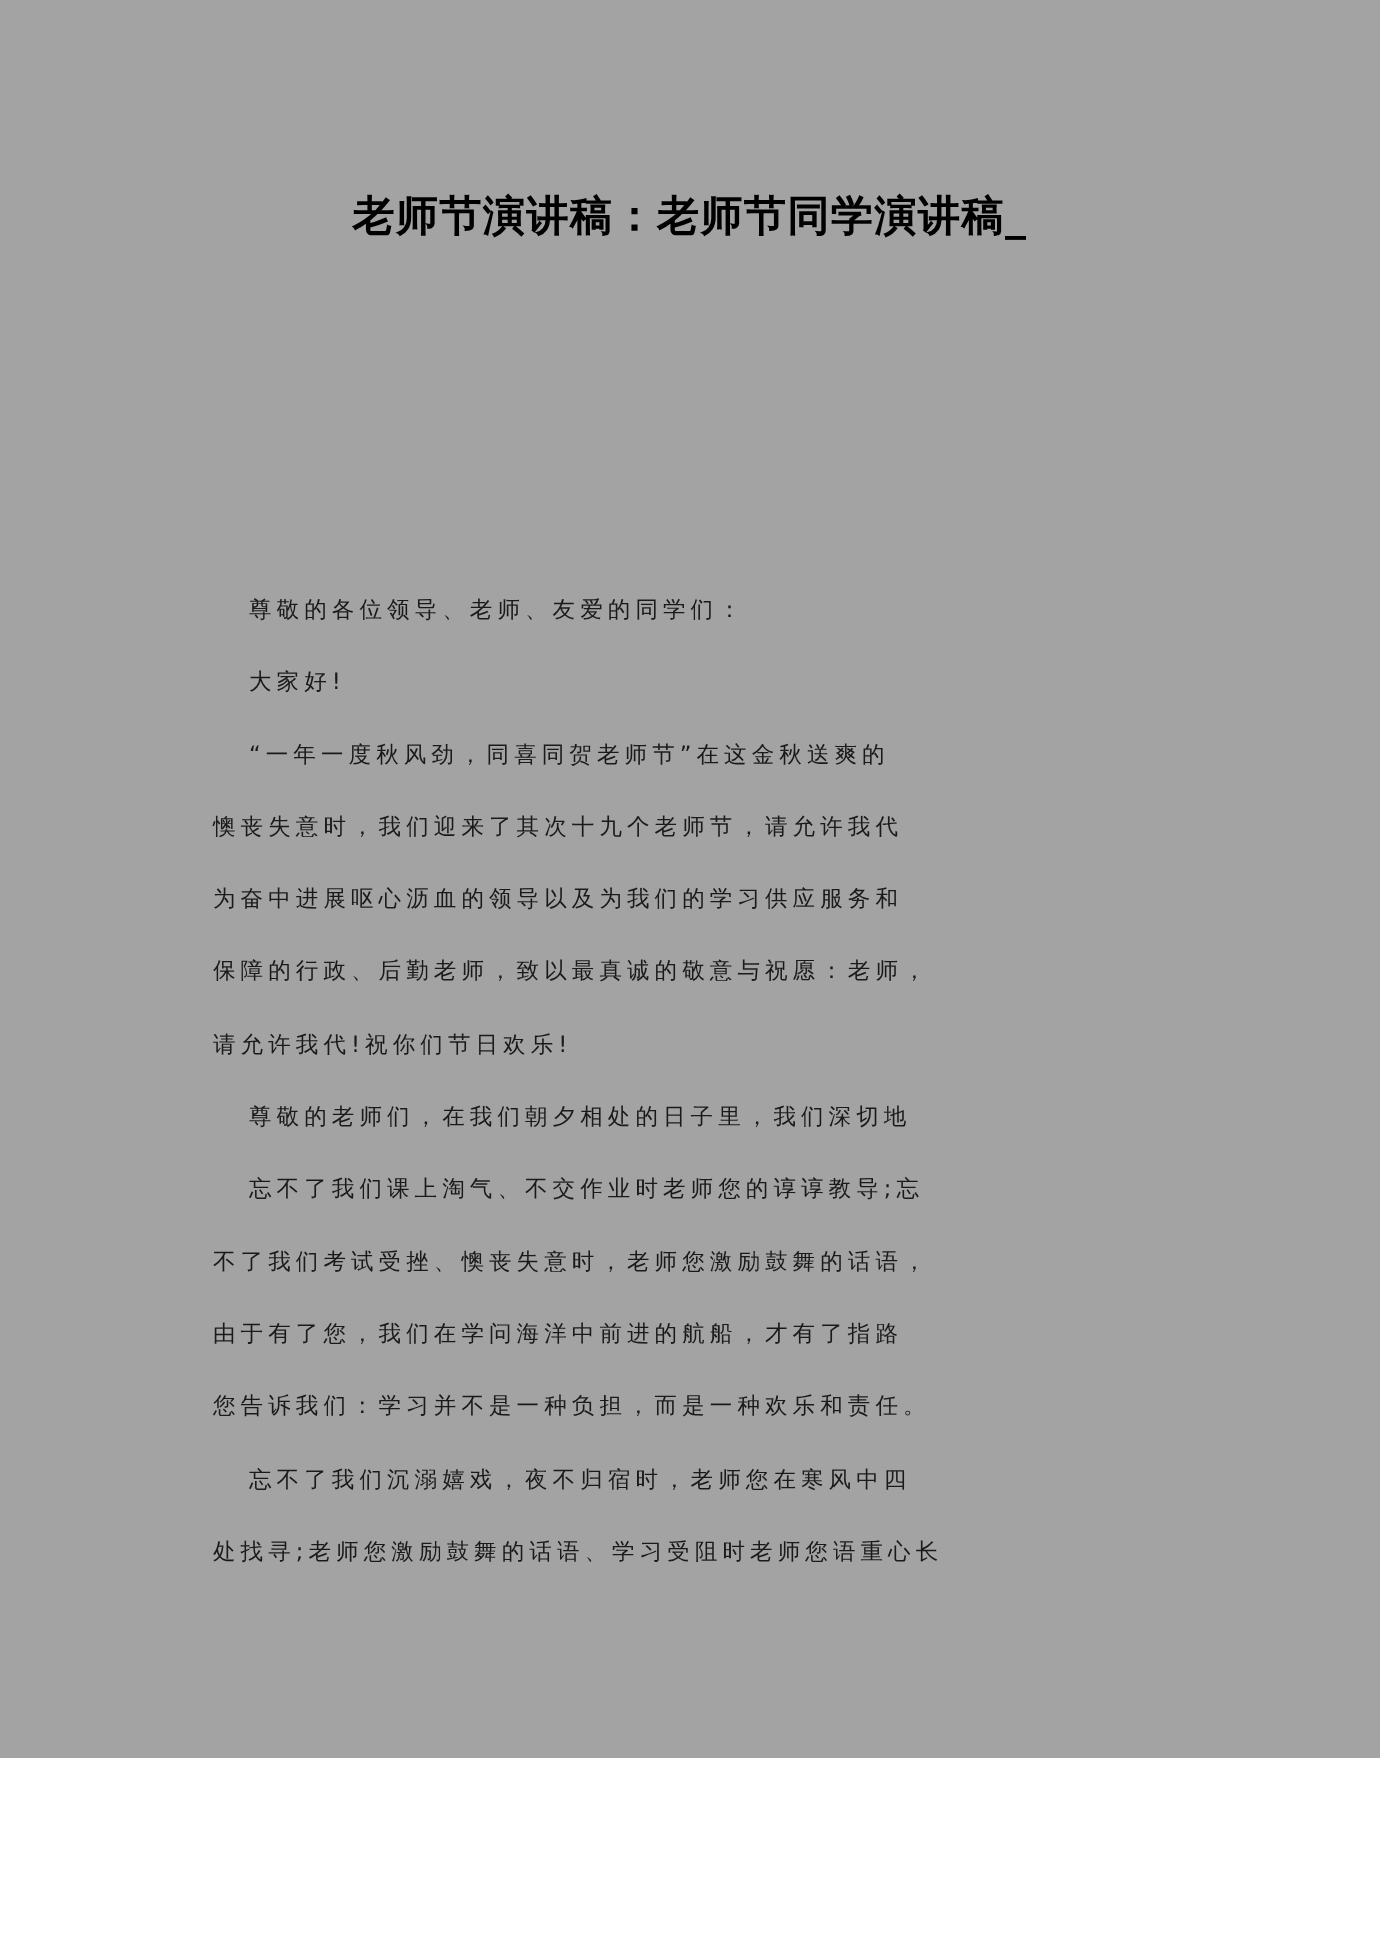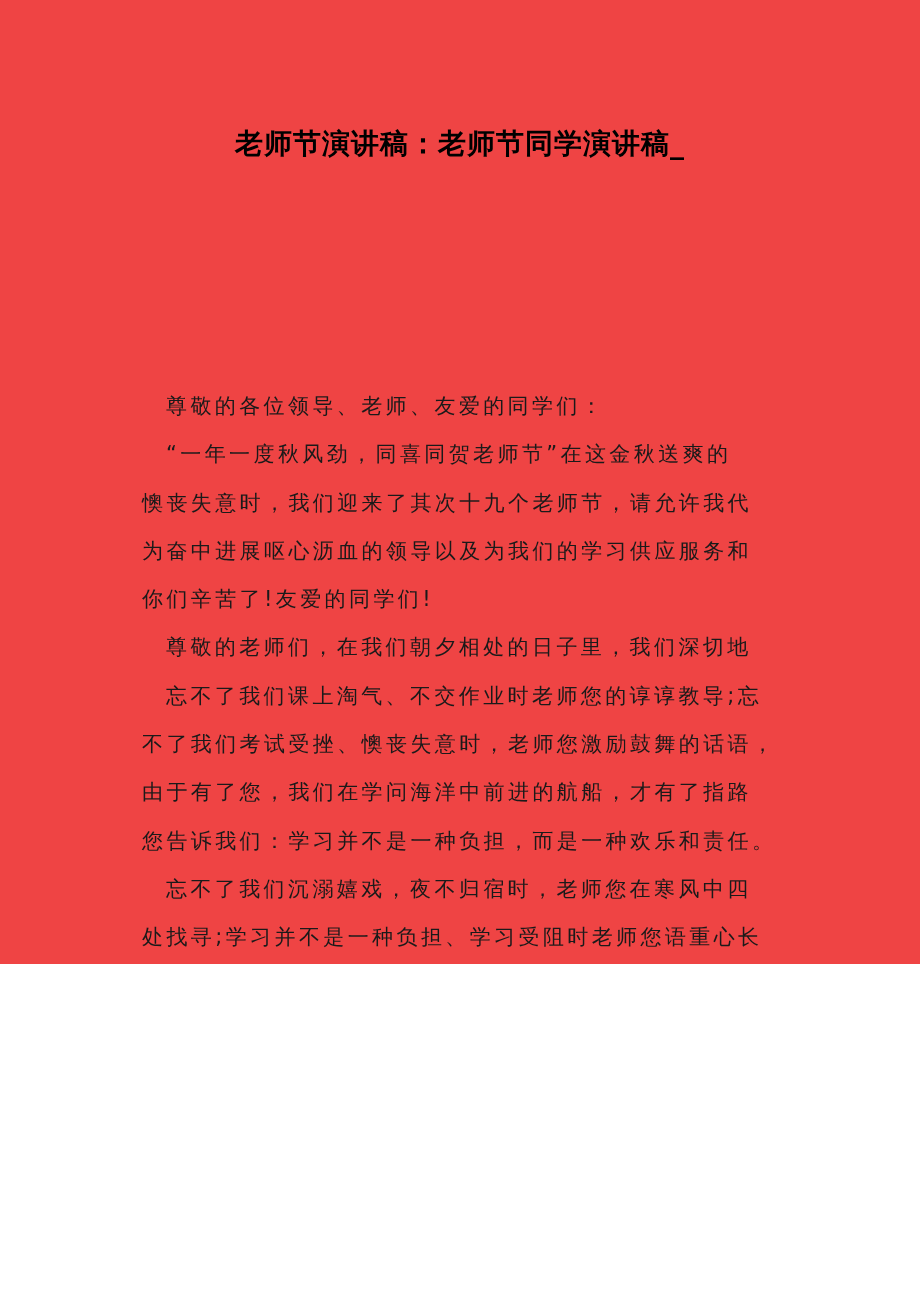--- a/index.html
+++ b/index.html
@@ -12,43 +12,43 @@
       height: 1302px;
       position: relative;
       overflow: hidden;
       color: #111111;
     }
     .page {
       position: absolute;
       left: 0;
       top: 0;
       width: 920px;
-      height: 964px;
-      background: #ef4444;
+      height: 1172px;
+      background: #a3a3a3;
     }
     .title {
       position: absolute;
       left: 0;
       top: 124px;
       width: 920px;
       text-align: center;
       font-family: "DejaVu Sans", "Liberation Sans", sans-serif;
       font-weight: bold;
       font-size: 28px;
       line-height: 40px;
       letter-spacing: 1px;
       color: #000000;
     }
     .body {
       position: absolute;
       left: 142px;
       top: 382px;
       width: 632px;
       font-family: "DejaVu Sans", "Liberation Sans", sans-serif;
-      font-size: 21px;
+      font-size: 15px;
       line-height: 48.3px;
       letter-spacing: 3.4px;
       color: #1a1a1a;
     }
     .line {
       display: block;
       white-space: nowrap;
       height: 48.3px;
     }
     .indent {
@@ -56,25 +56,27 @@
     }
   </style>
 </head>
 <body>
 
 <div class="page">
   <div class="title">老师节演讲稿：老师节同学演讲稿_</div>
 
   <div class="body">
     <span class="line indent">尊敬的各位领导、老师、友爱的同学们：</span>
+    <span class="line indent">大家好!</span>
     <span class="line indent">“一年一度秋风劲，同喜同贺老师节”在这金秋送爽的</span>
     <span class="line">懊丧失意时，我们迎来了其次十九个老师节，请允许我代</span>
     <span class="line">为奋中进展呕心沥血的领导以及为我们的学习供应服务和</span>
-    <span class="line">你们辛苦了!友爱的同学们!</span>
+    <span class="line">保障的行政、后勤老师，致以最真诚的敬意与祝愿：老师，</span>
+    <span class="line">请允许我代!祝你们节日欢乐!</span>
     <span class="line indent">尊敬的老师们，在我们朝夕相处的日子里，我们深切地</span>
     <span class="line indent">忘不了我们课上淘气、不交作业时老师您的谆谆教导;忘</span>
     <span class="line">不了我们考试受挫、懊丧失意时，老师您激励鼓舞的话语，</span>
     <span class="line">由于有了您，我们在学问海洋中前进的航船，才有了指路</span>
     <span class="line">您告诉我们：学习并不是一种负担，而是一种欢乐和责任。</span>
     <span class="line indent">忘不了我们沉溺嬉戏，夜不归宿时，老师您在寒风中四</span>
-    <span class="line">处找寻;学习并不是一种负担、学习受阻时老师您语重心长</span>
+    <span class="line">处找寻;老师您激励鼓舞的话语、学习受阻时老师您语重心长</span>
   </div>
 </div>
 
 </body></html>

